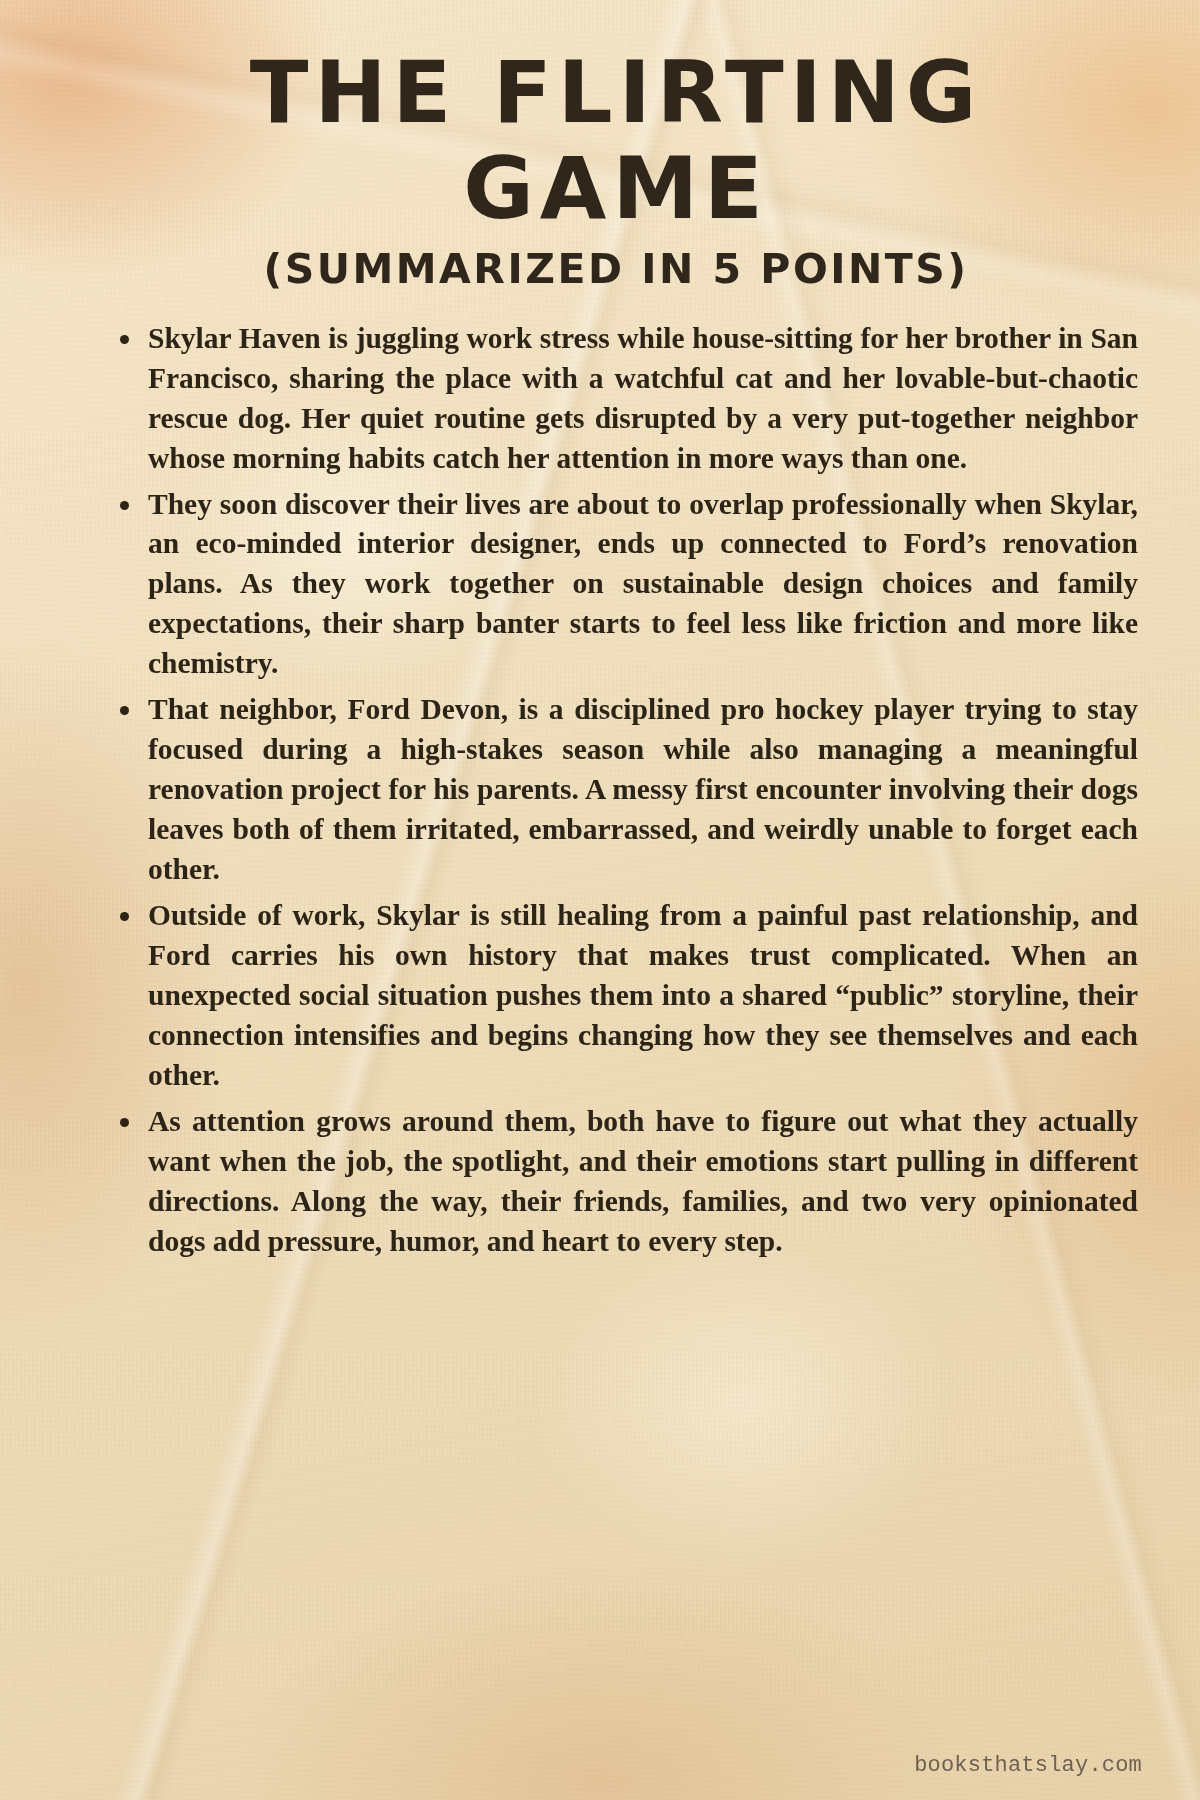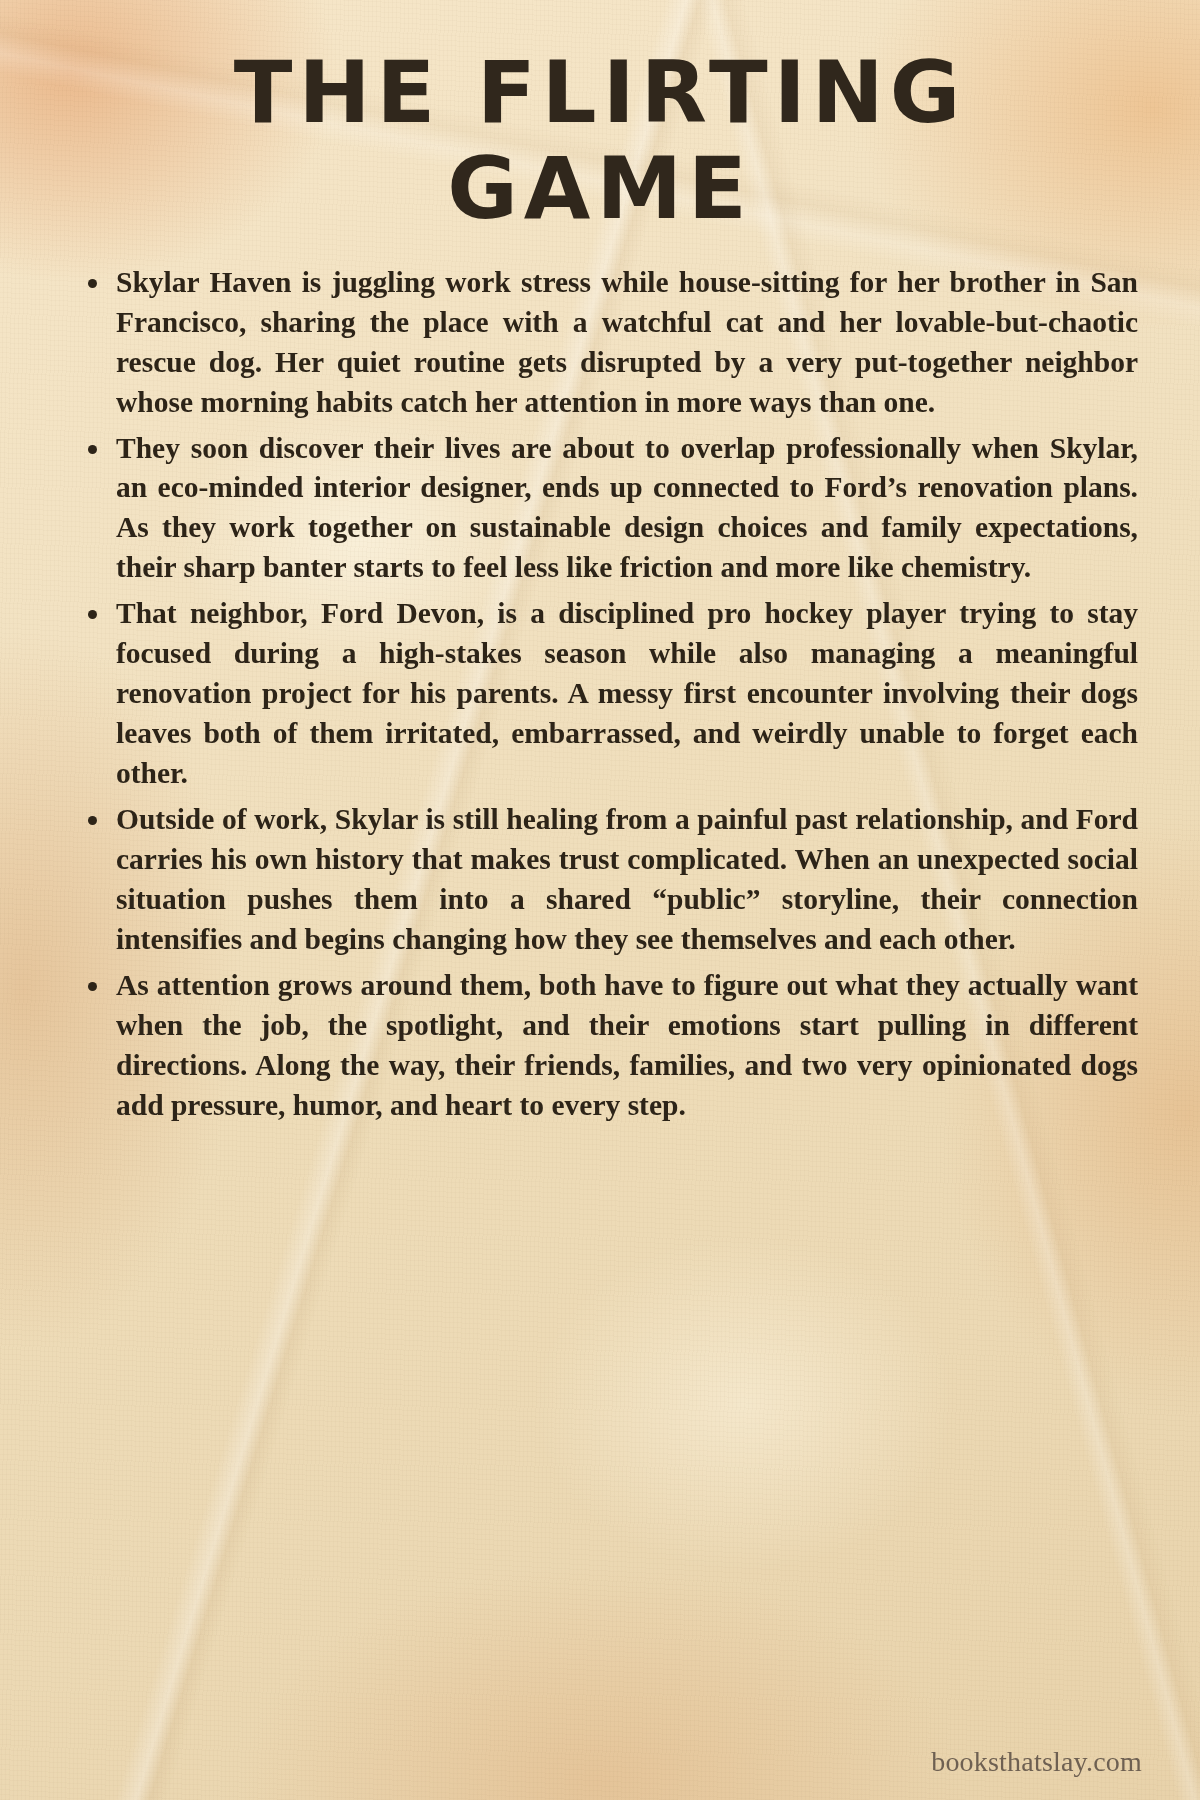--- a/index.html
+++ b/index.html
@@ -23,20 +23,21 @@
       
       radial-gradient(ellipse 380px 300px at 6% 4%, rgba(226,150,94,0.55), rgba(226,150,94,0) 70%),
       radial-gradient(ellipse 420px 320px at 96% 6%, rgba(233,168,104,0.50), rgba(233,168,104,0) 70%),
       radial-gradient(ellipse 300px 500px at 2% 55%, rgba(214,158,106,0.40), rgba(214,158,106,0) 72%),
       radial-gradient(ellipse 340px 420px at 99% 62%, rgba(222,163,105,0.42), rgba(222,163,105,0) 72%),
       radial-gradient(ellipse 500px 300px at 50% 99%, rgba(221,170,120,0.40), rgba(221,170,120,0) 72%),
       radial-gradient(ellipse 260px 200px at 30% 30%, rgba(255,250,235,0.55), rgba(255,250,235,0) 70%),
       radial-gradient(ellipse 300px 240px at 62% 78%, rgba(255,248,230,0.45), rgba(255,248,230,0) 70%),
       linear-gradient(160deg, #f6e6c8 0%, #f2e2c2 30%, #eedcb8 55%, #ecd9b4 75%, #e8d2aa 100%);
     color: #2f2519;
+    padding-left: 32px;
   }
 
   
   #poster::before {
     content: "";
     position: absolute;
     inset: 0;
     pointer-events: none;
     background-image:
       repeating-linear-gradient(91deg, rgba(120,85,45,0.035) 0px, rgba(120,85,45,0.035) 1px, rgba(255,255,255,0) 1px, rgba(255,255,255,0) 4px),
@@ -120,34 +121,35 @@
     height: 9px;
     border-radius: 50%;
     background: #2d2418;
   }
 
   .footer {
     position: absolute;
     right: 58px;
     bottom: 22px;
     z-index: 4;
-    font-family: Liberation Serif, serif;
-    font-size: 28px;
+    font-family: Liberation Mono, monospace;
+    font-size: 22px;
     color: #6e6052;
     letter-spacing: 0.2px;
   }
 </style>
 </head>
 <body>
 
 <div id="poster">
   <div class="content">
 
     <header>
       <h1 class="title">THE FLIRTING GAME</h1>
+      <h2 class="subtitle">(SUMMARIZED IN 5 POINTS)</h2>
     </header>
 
     <ul class="points">
       <li>Skylar Haven is juggling work stress while house-sitting for her brother in San Francisco, sharing the place with a watchful cat and her lovable-but-chaotic rescue dog. Her quiet routine gets disrupted by a very put-together neighbor whose morning habits catch her attention in more ways than one.</li>
       <li>They soon discover their lives are about to overlap professionally when Skylar, an eco-minded interior designer, ends up connected to Ford’s renovation plans. As they work together on sustainable design choices and family expectations, their sharp banter starts to feel less like friction and more like chemistry.</li>
       <li>That neighbor, Ford Devon, is a disciplined pro hockey player trying to stay focused during a high-stakes season while also managing a meaningful renovation project for his parents. A messy first encounter involving their dogs leaves both of them irritated, embarrassed, and weirdly unable to forget each other.</li>
       <li>Outside of work, Skylar is still healing from a painful past relationship, and Ford carries his own history that makes trust complicated. When an unexpected social situation pushes them into a shared “public” storyline, their connection intensifies and begins changing how they see themselves and each other.</li>
       <li>As attention grows around them, both have to figure out what they actually want when the job, the spotlight, and their emotions start pulling in different directions. Along the way, their friends, families, and two very opinionated dogs add pressure, humor, and heart to every step.</li>
     </ul>
 

